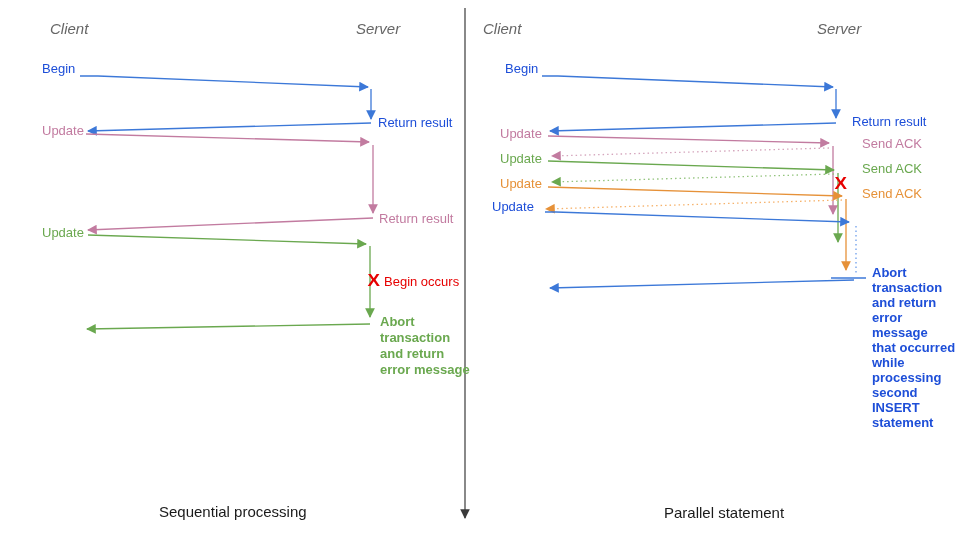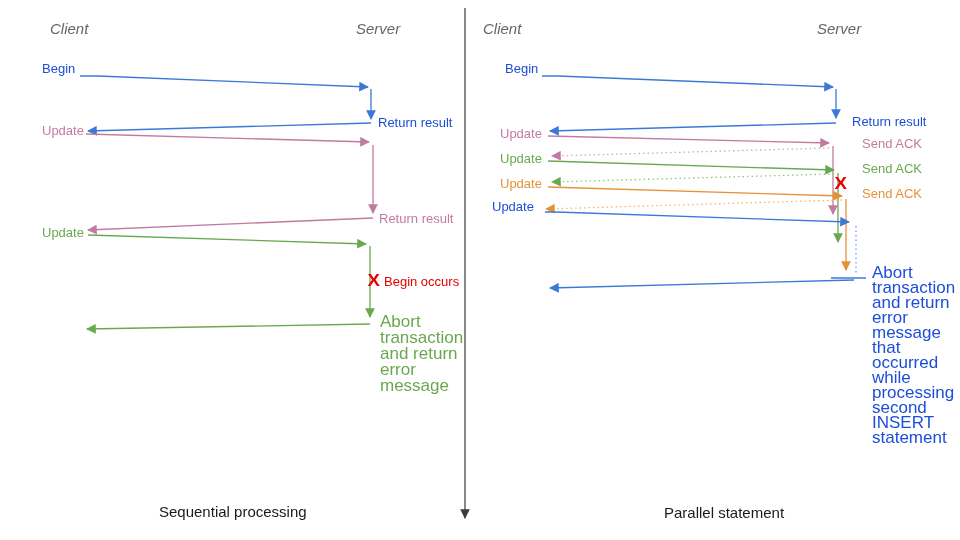--- a/index.html
+++ b/index.html
@@ -22,21 +22,22 @@
     font-style:italic;
     color:#666666;
   }
   .c-blue{color:#1d4ed8;}
   .c-pink{color:#c27ba0;}
   .c-green{color:#6aa84f;}
   .c-orange{color:#e69138;}
   .c-red{color:#e60000;}
   .wrapbox{
     white-space:pre-line;
-    font-size:17px;
+    font-size:13px;
+    font-weight:bold;
   }
   .abort-left{line-height:16px;}
   .abort-right{line-height:15px;}
   .xmark{
     position:absolute;
     color:#e60000;
     font-weight:800;
     font-size:17px;
     line-height:17px;
     transform:scaleX(1.1);

